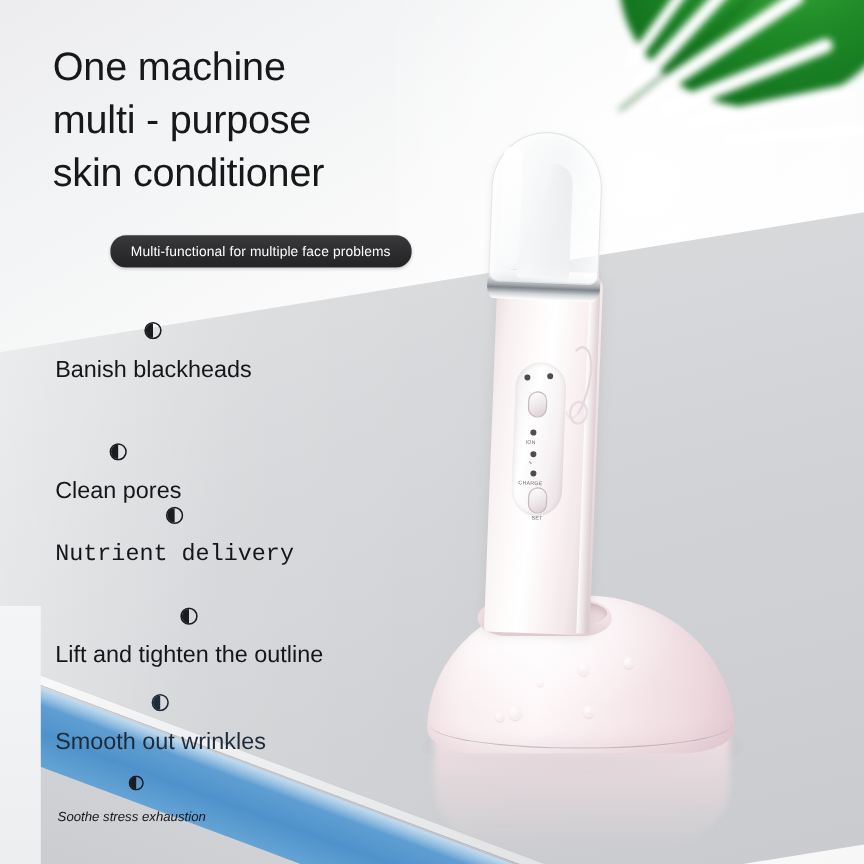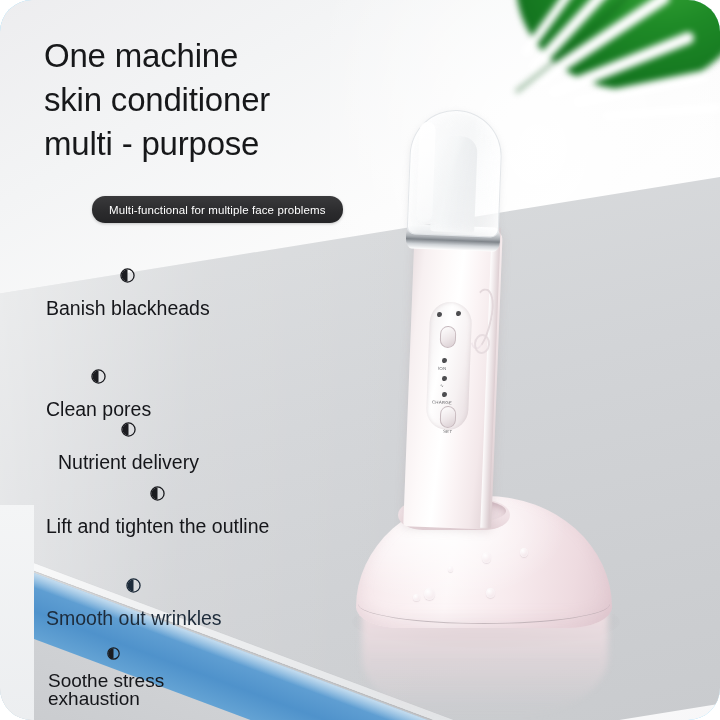--- a/index.html
+++ b/index.html
@@ -8,21 +8,20 @@
     font-family:"Liberation Sans", sans-serif;
     background:#ffffff;
     overflow:hidden;
   }
 
   #poster {
     position:relative;
     width:720px; height:720px;
     overflow:hidden;
     background:#7dd3fc;
-    border-radius:32px;
   }
 
   
   .scene { position:absolute; inset:0; }
 
   
   .wall {
     position:absolute; left:0; top:0; width:720px; height:720px;
     background:
       linear-gradient(150deg, #ededef 0%, #f3f4f5 18%, #fbfbfb 38%, #ffffff 58%, #fcfcfc 80%, #f7f7f8 100%);
@@ -242,21 +241,21 @@
     position:absolute; display:flex; align-items:center; gap:13px;flex-direction:column;
   }
   .bullet {
     flex:0 0 auto; width:15px; height:15px;
     display:block;
   }
   .feature-label {
     font-size:19.5px; color:#15161a; line-height:24px; white-space:nowrap;
   }
   .feature.small .feature-label {
-    font-size:19px; line-height:18px; white-space:normal; width:130px;
+    font-size:11px; line-height:18px; white-space:normal; width:130px;font-style:italic;
   }
   .feature.small .bullet { width:13px; height:13px; }
   .feature.onblue .feature-label { color:#1d2b3a; }
 </style>
 </head>
 <body>
 
 <div id="poster">
 
   <div class="scene">
@@ -343,22 +342,22 @@
     <div class="panel-lbl" style="left:432px;top:400px;">CHARGE</div>
 
     <div class="panel-btn" style="left:440px;top:406px;"></div>
     <div class="panel-lbl" style="left:443px;top:429px;">SET</div>
   </div>
 
   <div class="content">
 
     <div class="headline">
       <div>One machine</div>
+      <div>multi - purpose</div>
       <div>skin conditioner</div>
-      <div>multi - purpose</div>
     </div>
 
     <div class="badge">
       <span>Multi-functional for multiple face problems</span>
     </div>
 
     <div class="features">
 
       <div class="feature" style="left:0; top:10px;">
         <span class="bullet">
@@ -373,31 +372,31 @@
       <div class="feature" style="left:0; top:87px;margin-top:24px;">
         <span class="bullet">
           <svg width="15" height="15" viewBox="0 0 16 16">
             <circle cx="8" cy="8" r="7" fill="none" stroke="#1b1c20" stroke-width="1.4"></circle>
             <path d="M8 1.6 A6.4 6.4 0 0 1 8 14.4 Z" fill="#1b1c20" transform="rotate(180 8 8)"></path>
           </svg>
         </span>
         <span class="feature-label">Clean pores</span>
       </div>
 
-      <div class="feature" style="left:12px; top:164px;">
+      <div class="feature" style="left:0; top:164px;font-family:Liberation Mono, monospace;">
         <span class="bullet">
           <svg width="15" height="15" viewBox="0 0 16 16">
             <circle cx="8" cy="8" r="7" fill="none" stroke="#1b1c20" stroke-width="1.4"></circle>
             <path d="M8 1.6 A6.4 6.4 0 0 1 8 14.4 Z" fill="#1b1c20" transform="rotate(180 8 8)"></path>
           </svg>
         </span>
         <span class="feature-label">Nutrient delivery</span>
       </div>
 
-      <div class="feature" style="left:0; top:228px;">
+      <div class="feature" style="left:0; top:248px;">
         <span class="bullet">
           <svg width="15" height="15" viewBox="0 0 16 16">
             <circle cx="8" cy="8" r="7" fill="none" stroke="#1b1c20" stroke-width="1.4"></circle>
             <path d="M8 1.6 A6.4 6.4 0 0 1 8 14.4 Z" fill="#1b1c20" transform="rotate(180 8 8)"></path>
           </svg>
         </span>
         <span class="feature-label">Lift and tighten the outline</span>
       </div>
 
       <div class="feature onblue" style="left:0; top:320px;align-items:center;">

